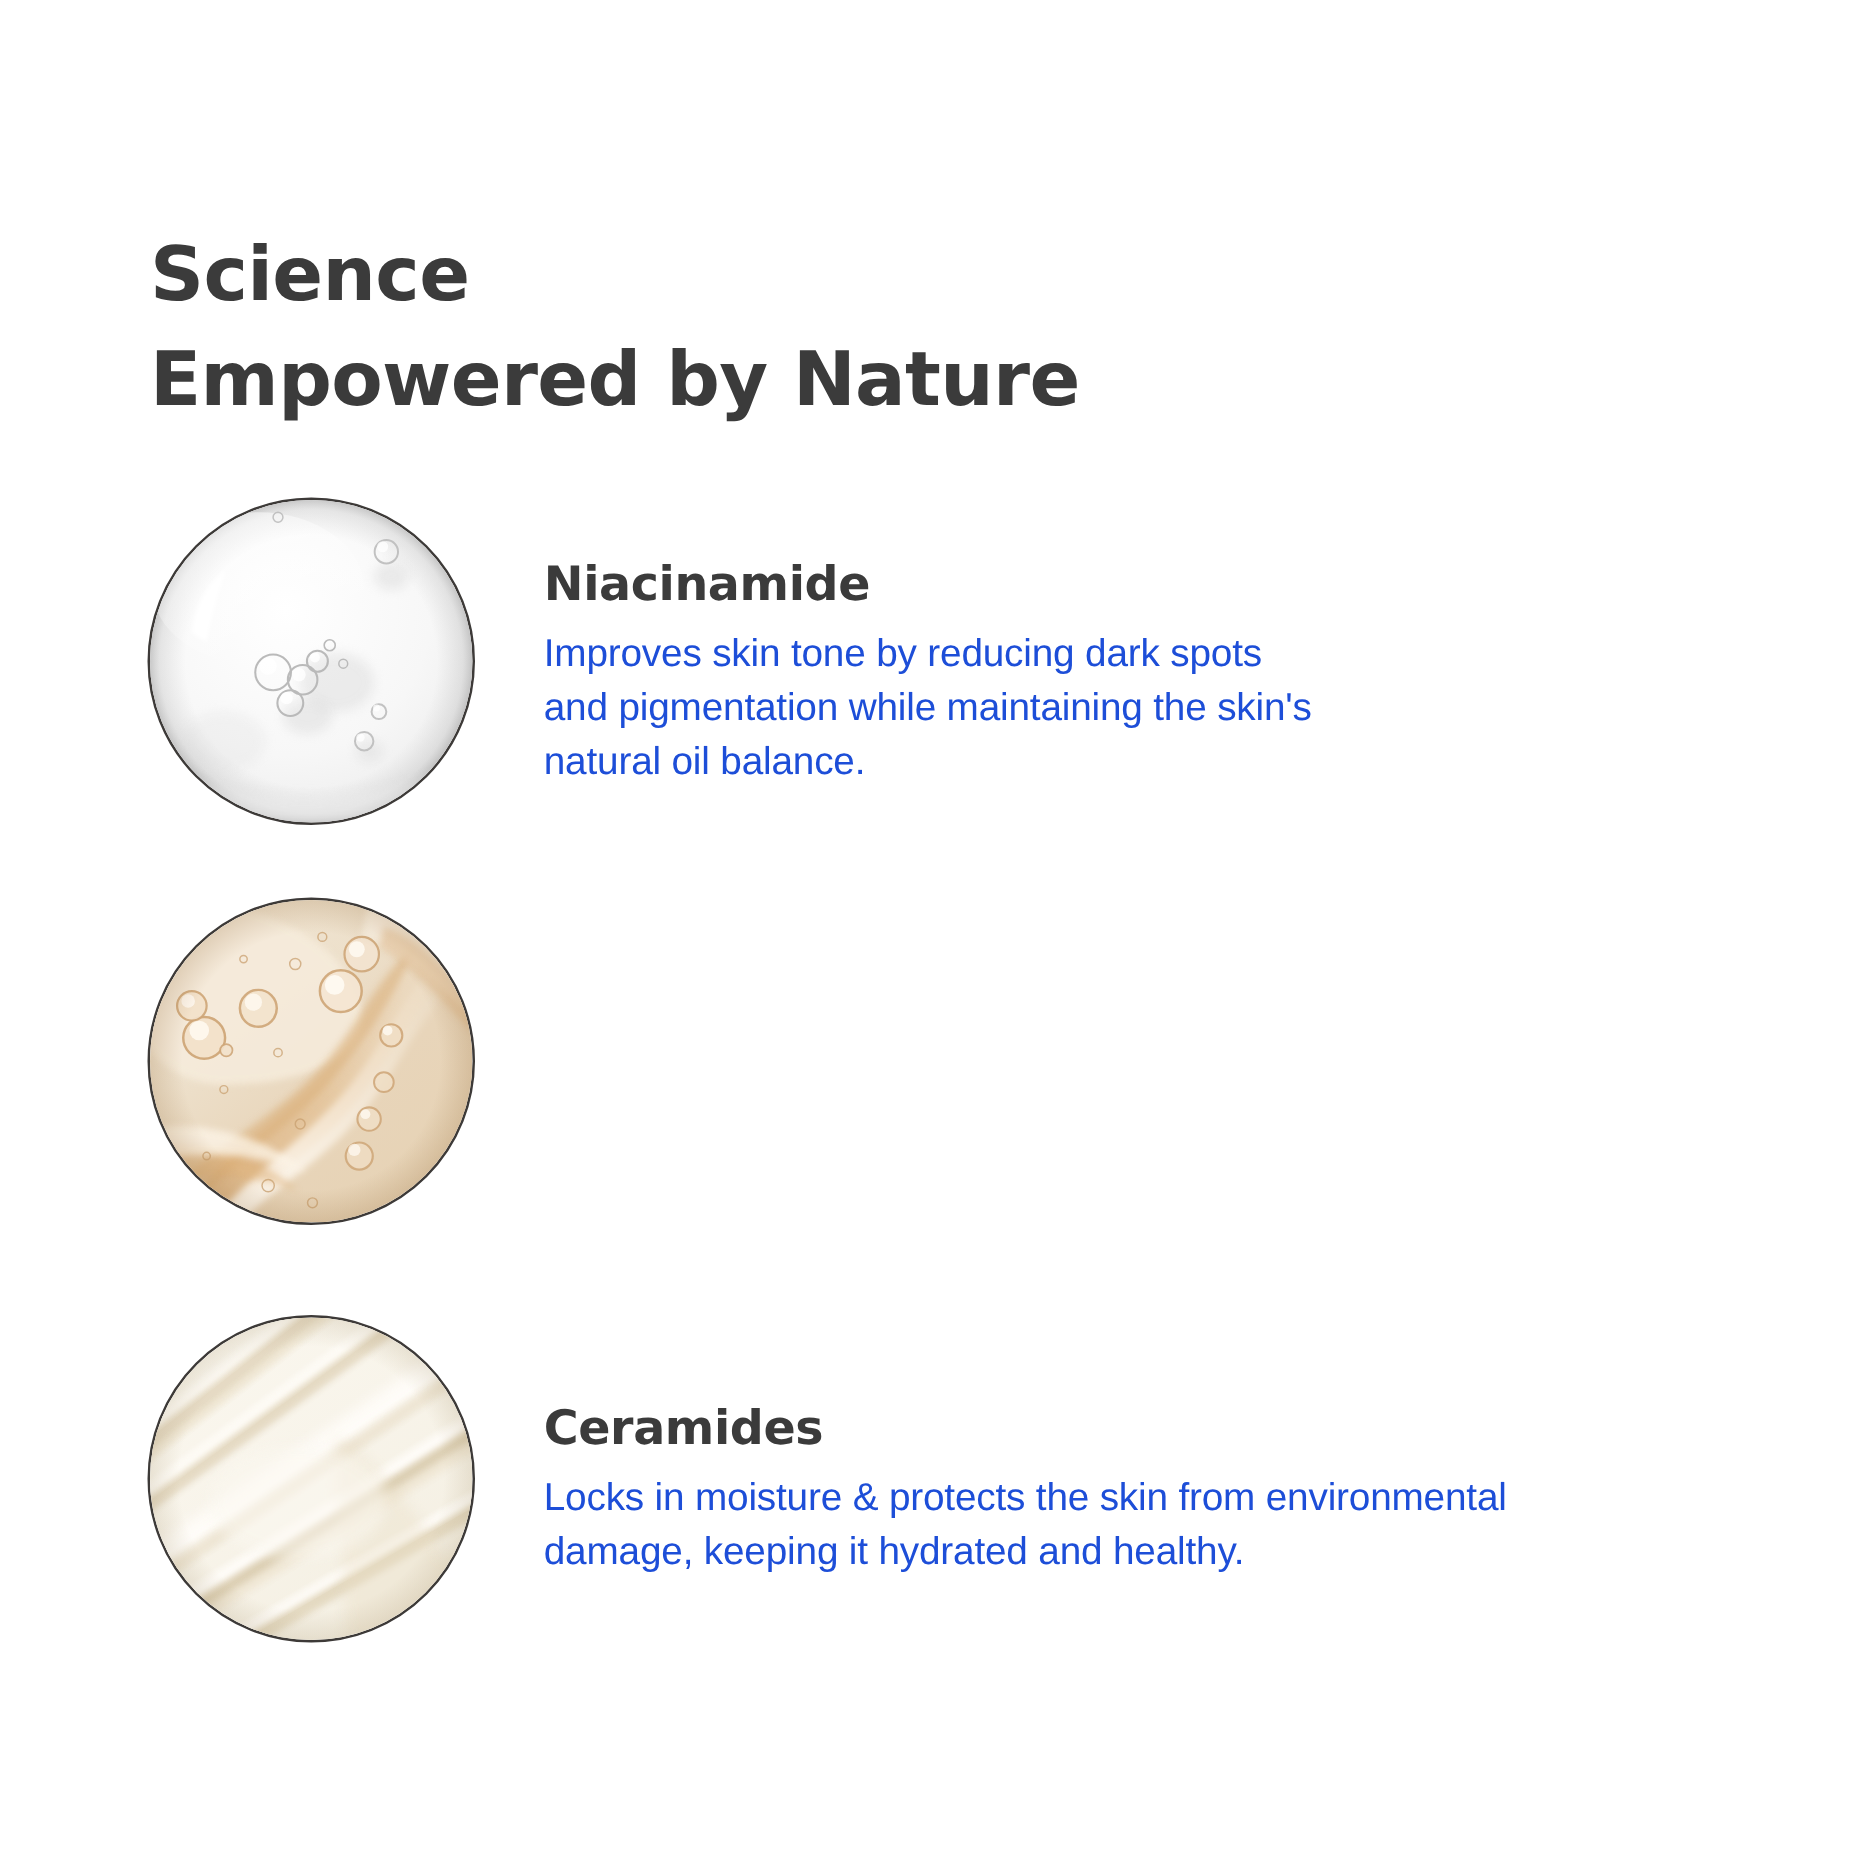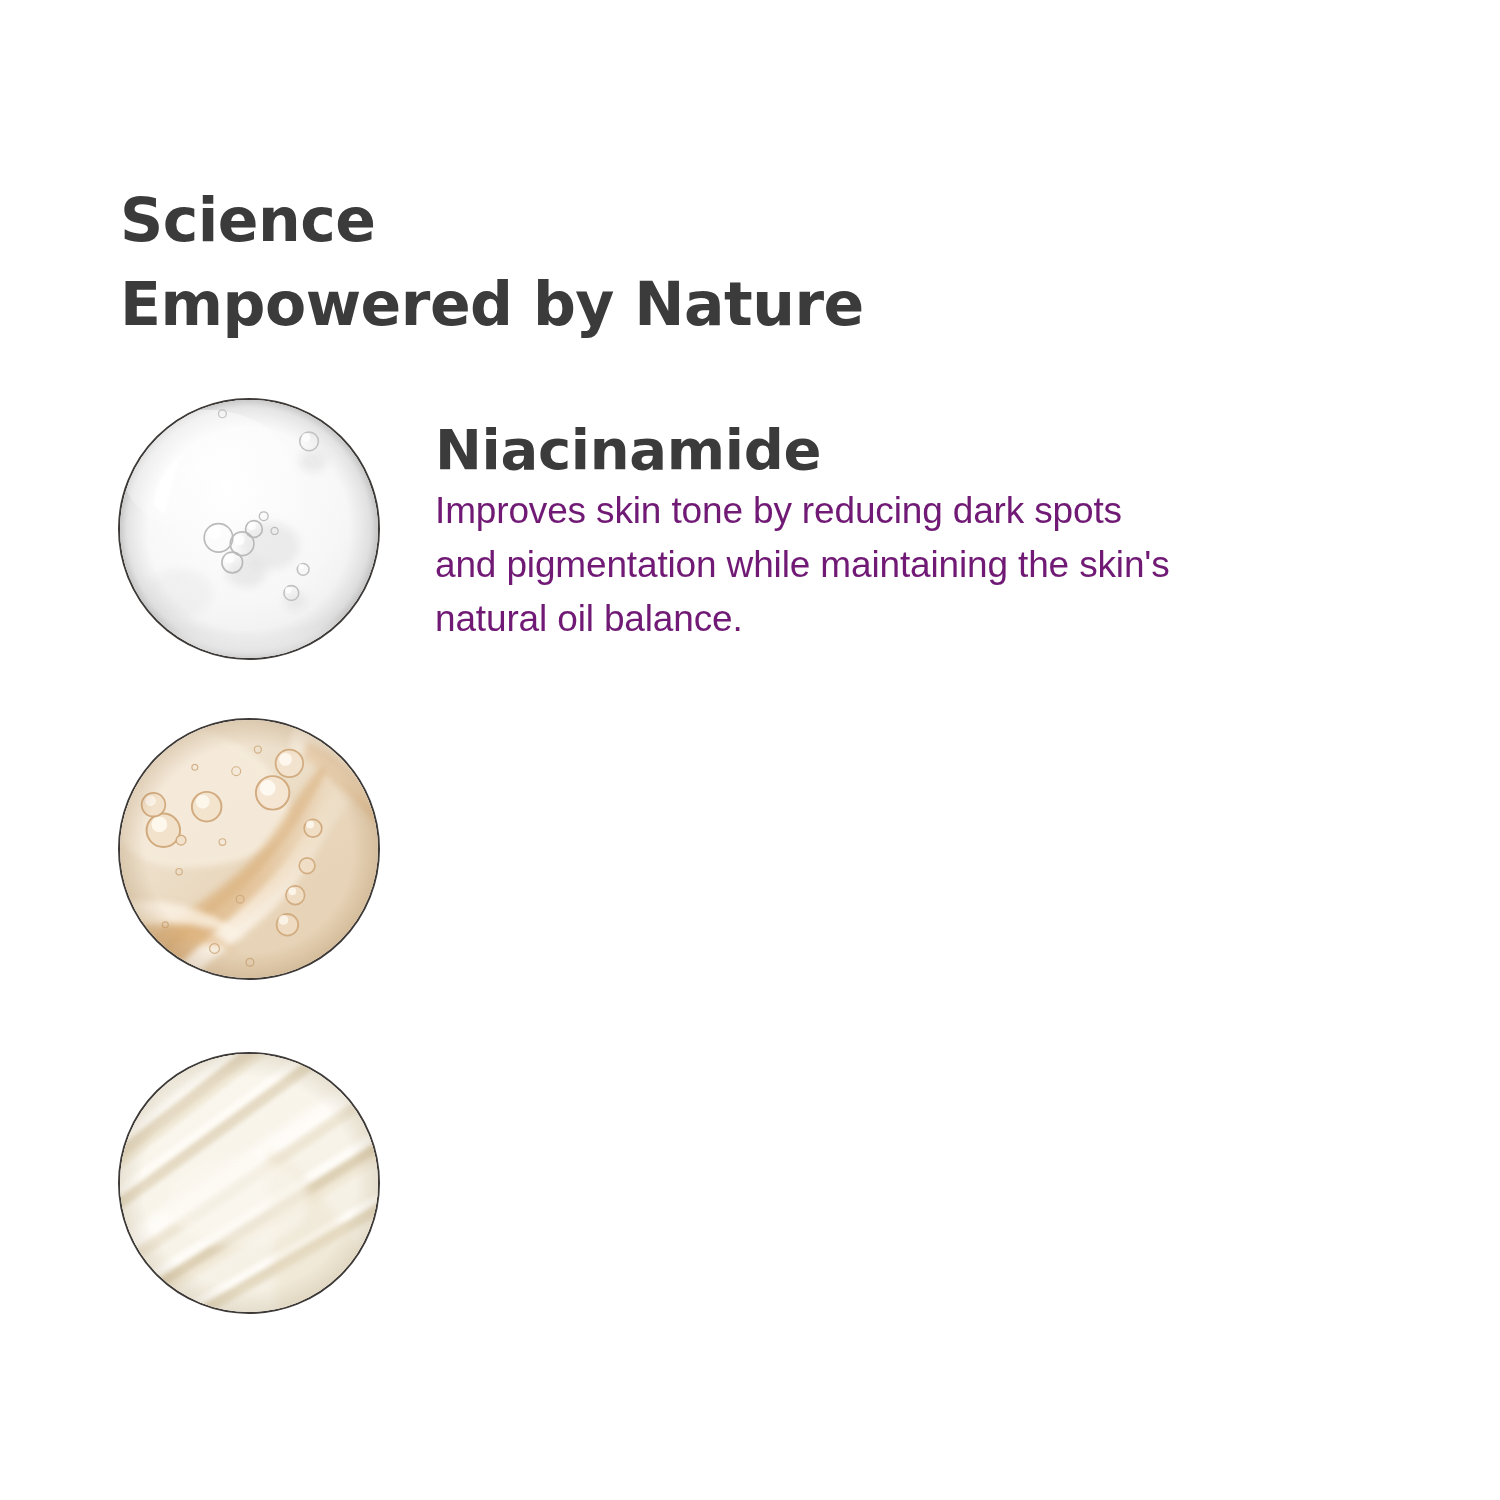--- a/index.html
+++ b/index.html
@@ -73,31 +73,31 @@
 
   .ingredient-text {
     flex: 1 1 auto;
     padding-left: 55px;
     padding-bottom: 4px;
   }
   .ingredient-title {
     color: #3b3b3b;
     font-family: "DejaVu Sans", "Liberation Sans", sans-serif;
     font-weight: bold;
-    font-size: 56px;
+    font-size: 38px;
     line-height: 52px;
     letter-spacing: -0.3px;
     margin: 16px 0 8px 0;
   }
   .ingredient-desc {
-    color: #701a75;
+    color: #1d4ed8;
     font-family: "Liberation Sans", "DejaVu Sans", sans-serif;
     font-weight: 400;
-    font-size: 37px;
-    line-height: 54px;
+    font-size: 31px;
+    line-height: 43px;
     letter-spacing: -0.15px;
     margin: 0;
     white-space: pre-line;
   }
 </style>
 </head>
 <body>
 
 <div class="page">
 
@@ -334,16 +334,21 @@
 
           <ellipse cx="120" cy="150" rx="72" ry="46" fill="#fbf8f0" opacity="0.55" filter="url(#softD)"></ellipse>
 
           <radialGradient id="creamRim" cx="50%" cy="50%" r="50%">
             <stop offset="82%" stop-color="rgba(160,140,100,0)"></stop>
             <stop offset="100%" stop-color="rgba(160,140,100,0.18)"></stop>
           </radialGradient>
           <rect width="262" height="262" fill="url(#creamRim)"></rect>
         </svg>
       </div>
+      <div class="ingredient-text">
+        <div class="ingredient-title">Ceramides</div>
+        <div class="ingredient-desc">Locks in moisture &amp; protects the skin from environmental
+damage, keeping it hydrated and healthy.</div>
+      </div>
     </div>
 
   </div>
 </div>
 
 </body></html>

